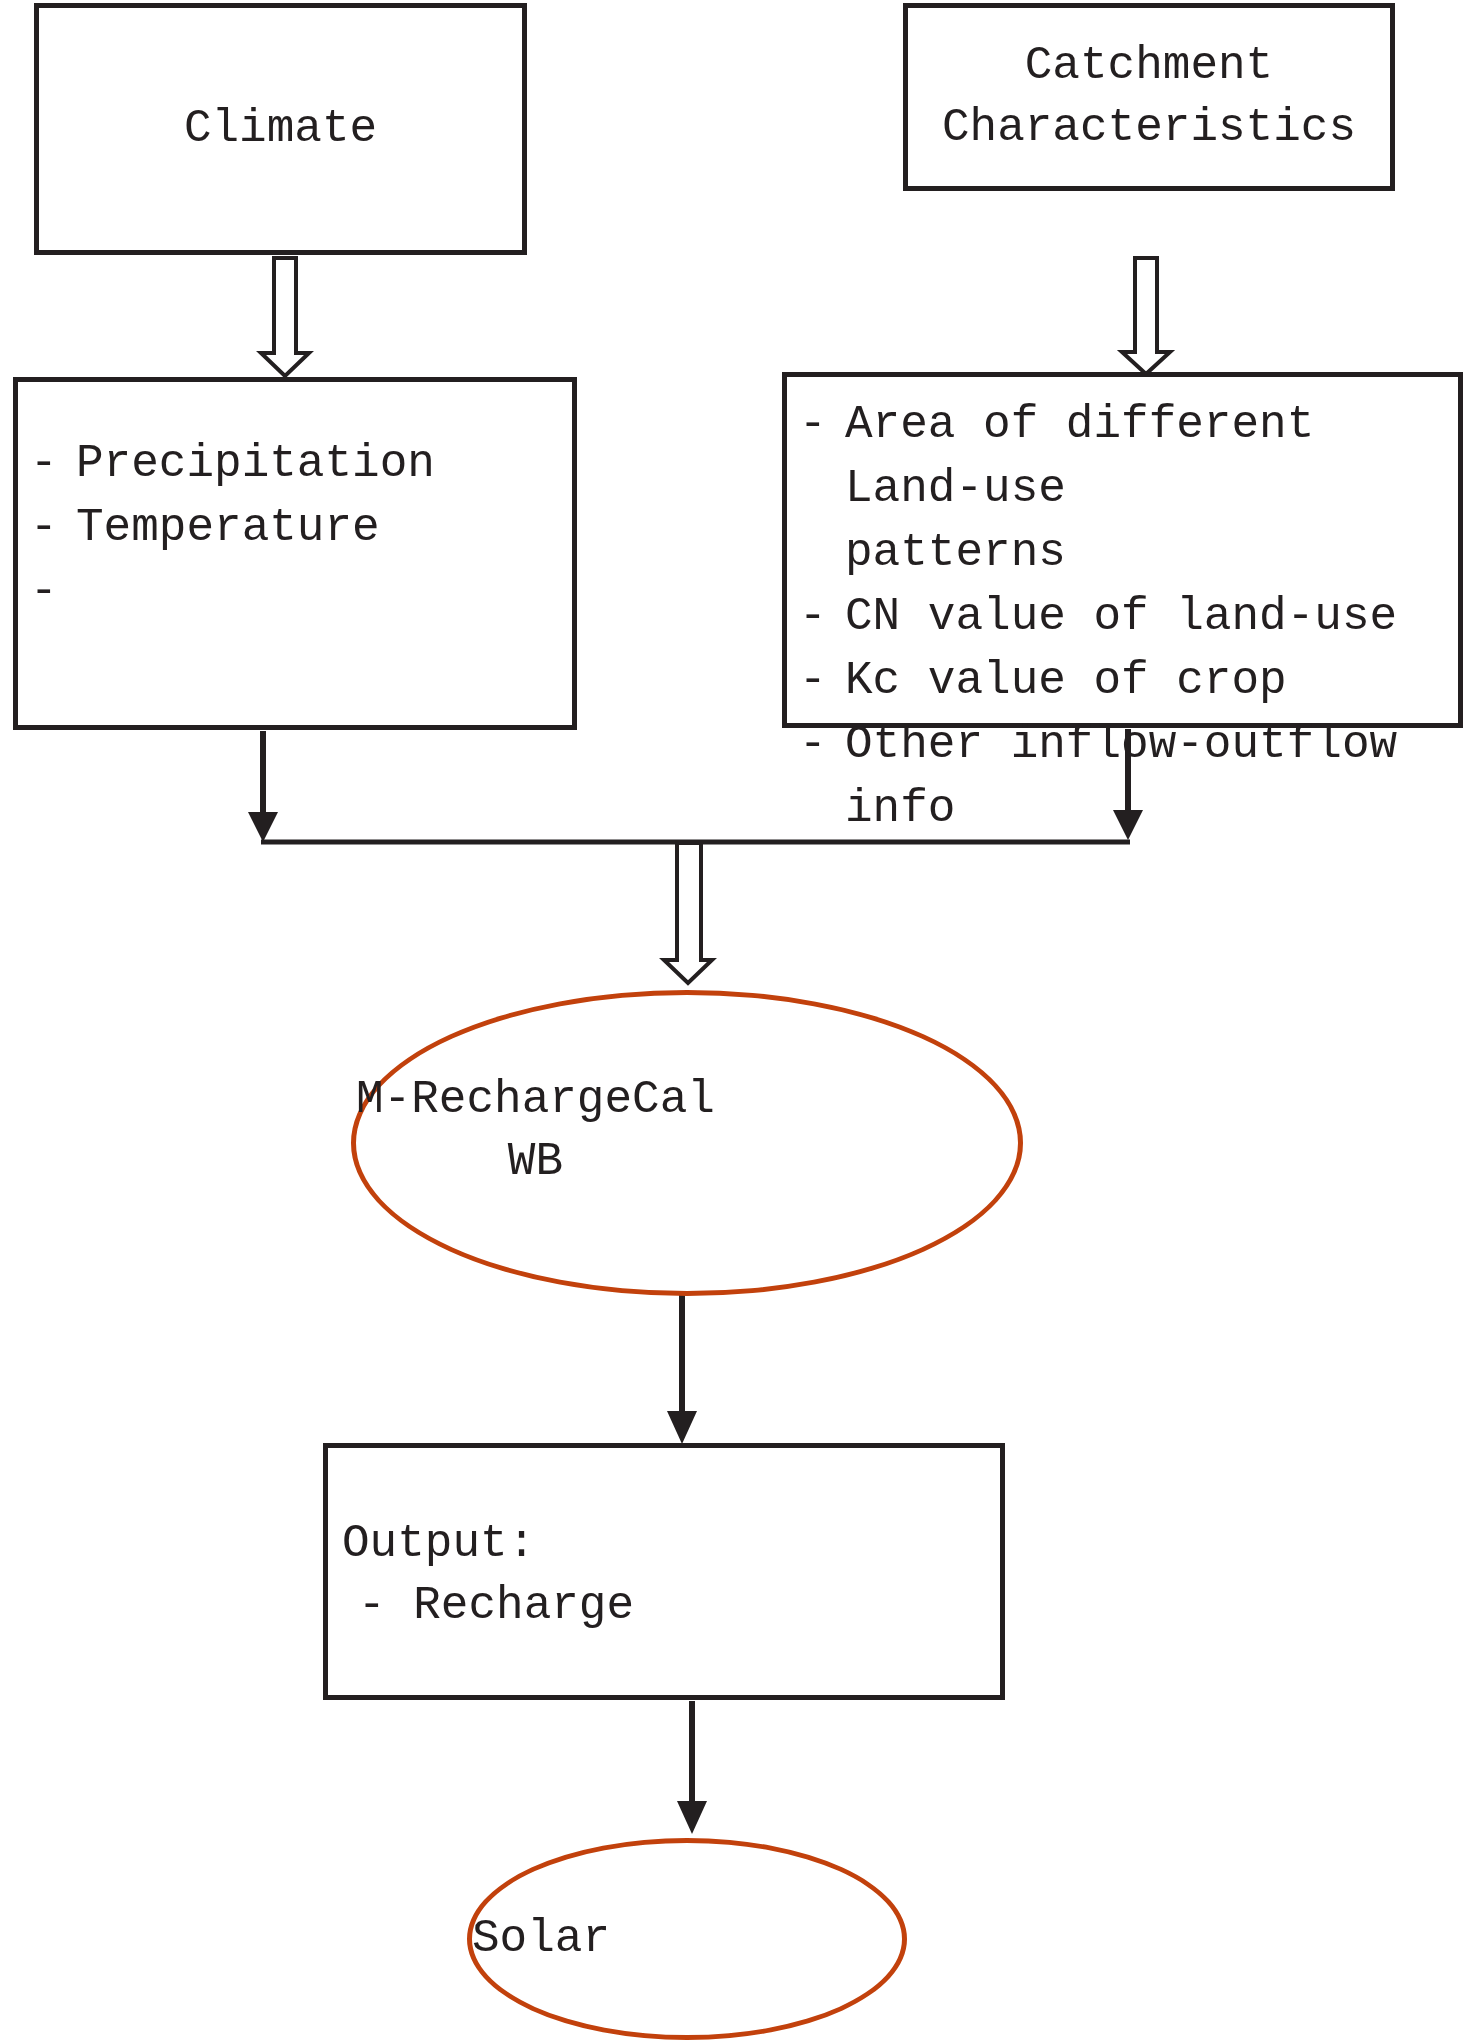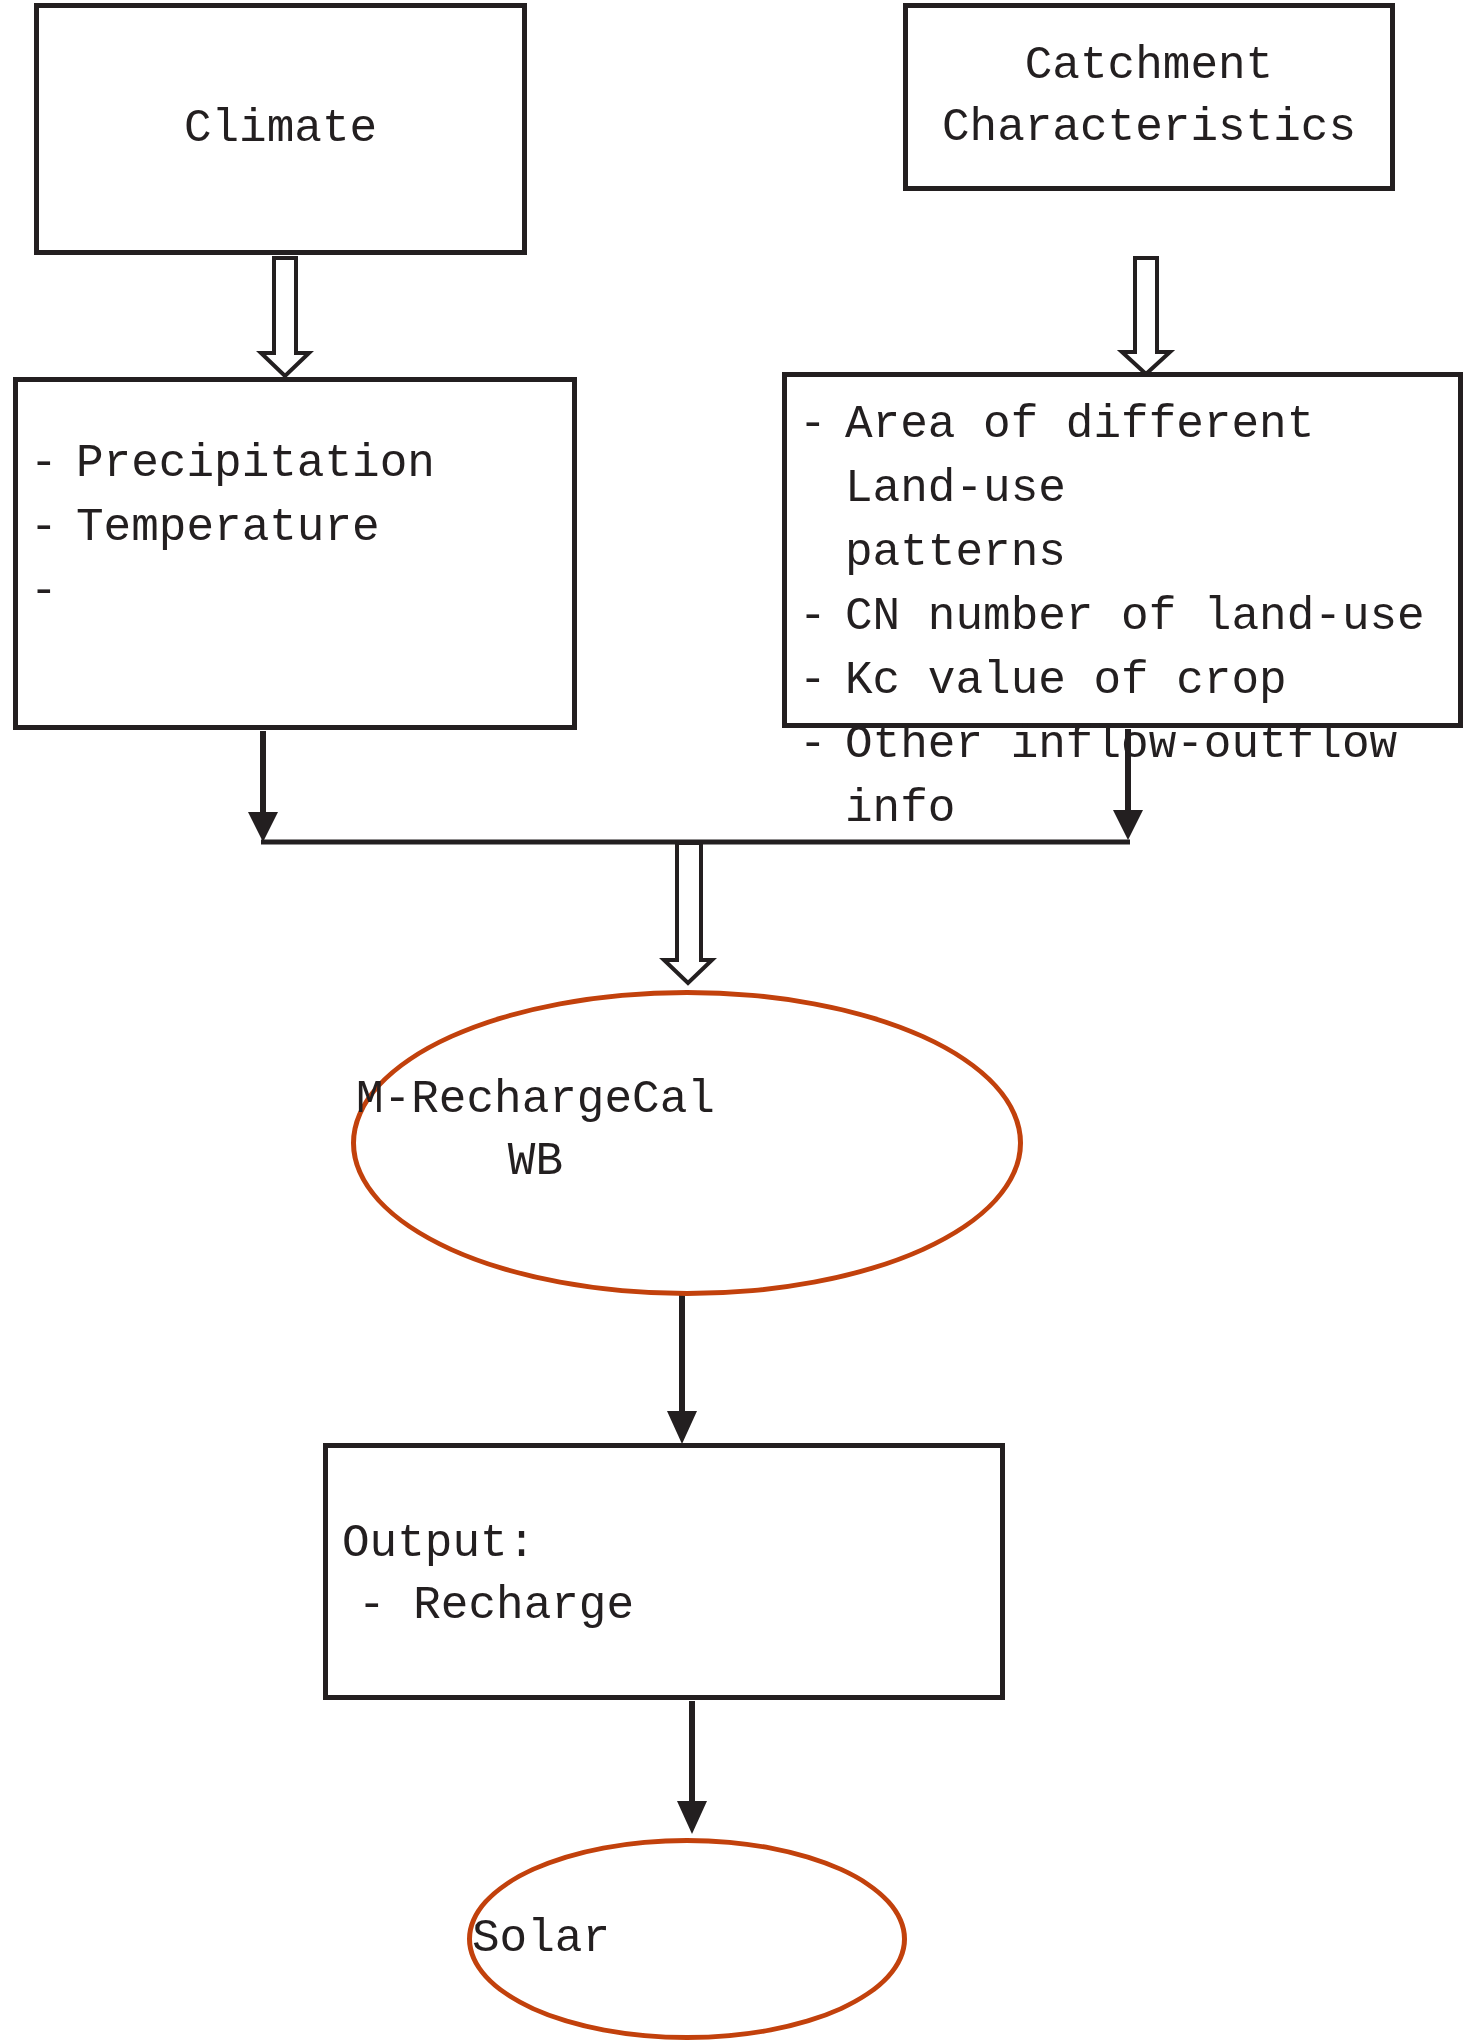--- a/index.html
+++ b/index.html
@@ -127,21 +127,21 @@
   </div>
 
   <div class="box box-catchment-inputs">
     <div class="list-item">
       <span class="dash">-</span>
       <span class="item-text">Area of different Land-use
 patterns</span>
     </div>
     <div class="list-item">
       <span class="dash">-</span>
-      <span class="item-text">CN number of land-use</span>
+      <span class="item-text">CN value of land-use</span>
     </div>
     <div class="list-item">
       <span class="dash">-</span>
       <span class="item-text">Kc value of crop</span>
     </div>
     <div class="list-item">
       <span class="dash">-</span>
       <span class="item-text">Other inflow-outflow info</span>
     </div>
   </div>

